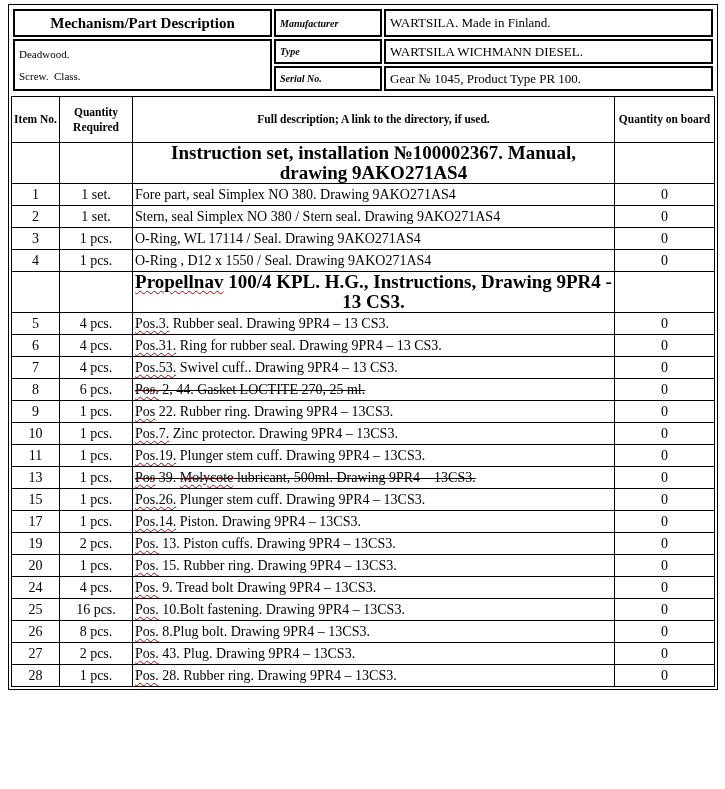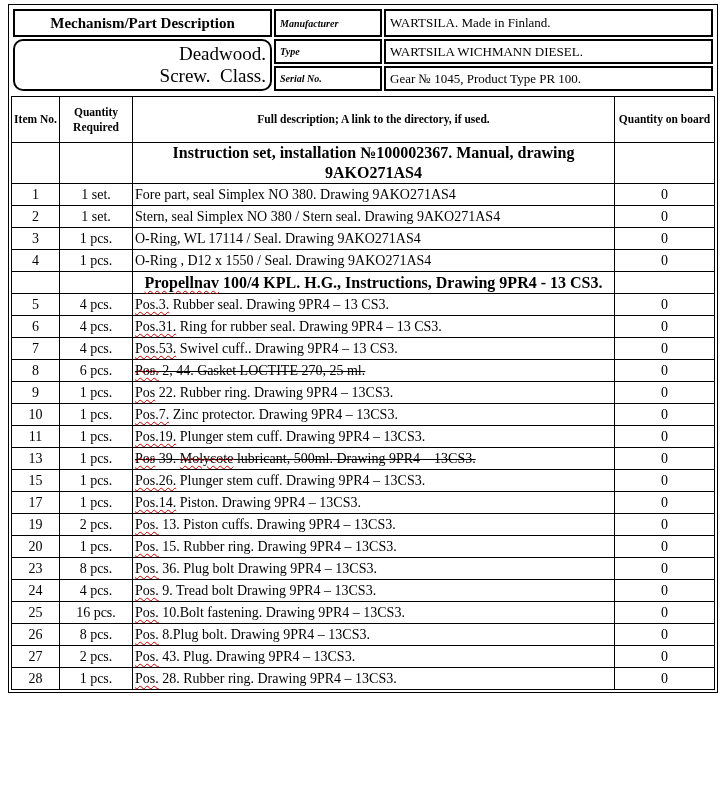--- a/index.html
+++ b/index.html
@@ -3,36 +3,36 @@
 <meta charset="utf-8">
 <style>
   html,body{margin:0;padding:0;background:#ffffff;}
   body{width:725px;height:789px;font-family:"Liberation Serif","DejaVu Serif",serif;color:#000;}
   .sheet{margin:4px 7px 0 8px;border:1px solid #000;padding:2px;background:#fff;}
 
   
   table.hdr{width:100%;border-collapse:separate;border-spacing:2px;table-layout:fixed;}
   table.hdr td{border:2px solid #000000;padding:0 4px;vertical-align:middle;background:#fff;}
   td.h-title{width:247px;text-align:center;font-weight:bold;font-size:15px;height:24px;}
-  td.h-sub{text-align:right;font-size:19px;border-radius:10px;}
+  td.h-sub{text-align:left;font-size:11px;}
   td.h-sub div{height:22px;line-height:22px;white-space:pre-wrap;}
   td.h-label{width:96px;font-weight:bold;font-style:italic;font-size:10px;height:21px;vertical-align:top;padding-top:1px;}
   td.h-value{font-size:13px;height:21px;}
 
   
   table.main{width:100%;border-collapse:collapse;table-layout:fixed;margin-top:3px;}
   table.main td,table.main th{border:1px solid #000;padding:0 2px;background:#fff;}
   col.c-item{width:48px;}
   col.c-qty{width:73px;}
   col.c-desc{width:482px;}
   col.c-board{width:100px;}
   th{font-weight:bold;font-size:11.5px;text-align:center;vertical-align:middle;height:45px;line-height:15px;}
   td.item,td.qty,td.board{text-align:center;font-size:14px;height:21px;line-height:20px;}
   td.desc{text-align:left;font-size:14px;height:21px;line-height:20px;padding-left:3px;}
-  td.sec-head{text-align:center;font-weight:bold;font-size:16px;height:21px;line-height:20px;}
+  td.sec-head{text-align:center;font-weight:bold;font-size:19px;height:21px;line-height:20px;}
   .sq{text-decoration-line:underline;text-decoration-style:wavy;text-decoration-color:#c00000;text-decoration-thickness:1px;text-underline-offset:2px;}
   .strike{text-decoration-line:line-through;text-decoration-thickness:1px;}
   .strike .sq{text-decoration-line:underline line-through;text-decoration-style:wavy solid;text-decoration-color:#c00000 #000;}
 </style>
 </head>
 <body>
 
 <div class="sheet">
 
   <table class="hdr">
@@ -178,26 +178,20 @@
           <td class="desc"><span><span class="sq">Pos.</span><span> 13. Piston cuffs. Drawing 9PR4 – 13CS3.</span></span></td>
           <td class="board">0</td>
         </tr>
         <tr>
           <td class="item">20</td>
           <td class="qty">1 pcs.</td>
           <td class="desc"><span><span class="sq">Pos.</span><span> 15. Rubber ring. Drawing 9PR4 – 13CS3.</span></span></td>
           <td class="board">0</td>
         </tr>
         <tr>
-          <td class="item">23</td>
-          <td class="qty">8 pcs.</td>
-          <td class="desc"><span><span class="sq">Pos.</span><span> 36. Plug bolt Drawing 9PR4 – 13CS3.</span></span></td>
-          <td class="board">0</td>
-        </tr>
-        <tr>
           <td class="item">24</td>
           <td class="qty">4 pcs.</td>
           <td class="desc"><span><span class="sq">Pos.</span><span> 9. Tread bolt Drawing 9PR4 – 13CS3.</span></span></td>
           <td class="board">0</td>
         </tr>
         <tr>
           <td class="item">25</td>
           <td class="qty">16 pcs.</td>
           <td class="desc"><span><span class="sq">Pos.</span><span> 10.Bolt fastening. Drawing 9PR4 – 13CS3.</span></span></td>
           <td class="board">0</td>

